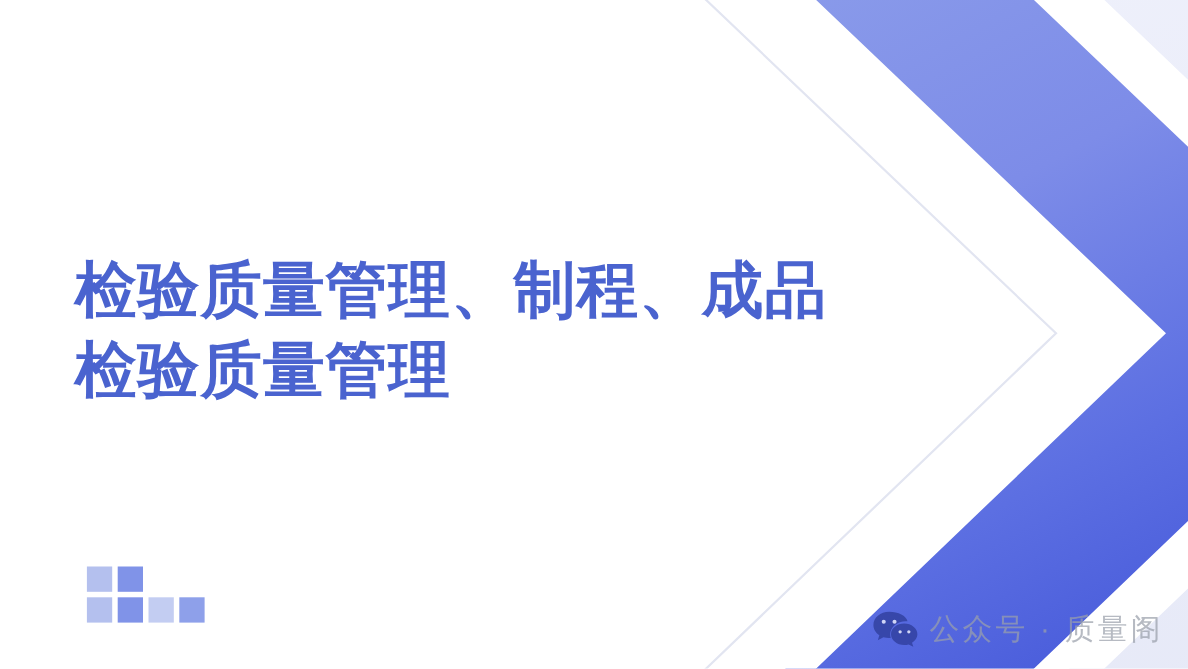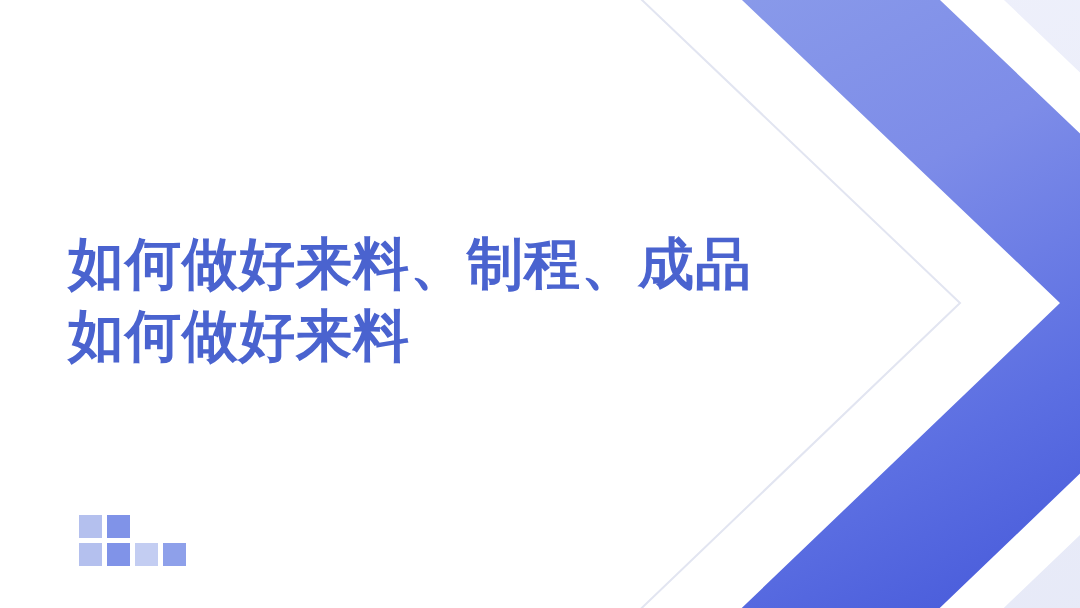--- a/index.html
+++ b/index.html
@@ -106,28 +106,41 @@
     <polygon fill="#ffffff" points="862,-40 1222,303 862,648 962,648 1322,303 962,-40"></polygon>
 
     <polygon fill="url(#blueChevGrad)" points="672,-40 1032,303 672,648 898,648 1258,303 898,-40"></polygon>
 
     <polygon fill="#ffffff" points="600,-40 960,303 600,648 700,648 1060,303 700,-40"></polygon>
 
     <polyline fill="none" stroke="#e2e5f1" stroke-width="2" points="600,-40 960,303 600,648"></polyline>
   </svg>
 
   <div id="title-block">
-    <h1 id="slide-title">如何做好来料、制程、成品 如何做好来料</h1>
+    <h1 id="slide-title">检验质量管理、制程、成品 检验质量管理</h1>
   </div>
 
   <div id="square-grid">
     <div class="sq" style="background:#b4c0ee"></div>
     <div class="sq" style="background:#8093e8"></div>
     <div class="sq empty"></div>
     <div class="sq empty"></div>
     <div class="sq" style="background:#b4c0ee"></div>
     <div class="sq" style="background:#8093e8"></div>
     <div class="sq" style="background:#c3cdf2"></div>
     <div class="sq" style="background:#8ea0ea"></div>
   </div>
 
+  <div id="watermark">
+    <svg id="wechat-icon" width="42" height="34" viewBox="0 0 42 34">
+      <g fill="#2c3a96">
+        <path d="M15.3 1.2C7.3 1.2 1 6.6 1 13.2c0 3.8 2.1 7.2 5.4 9.4l-1.4 4.4 5.1-2.6c1.6 .45 3.3 .7 5.2 .7 .5 0 1 -.02 1.5 -.06 -.35 -1.1 -.54 -2.2 -.54 -3.4 0 -6.6 6.4 -11.9 14.3 -11.9 .5 0 1 .02 1.5 .07C30.8 4.9 23.8 1.2 15.3 1.2z"></path>
+        <circle cx="10.4" cy="10.2" r="1.85" fill="#ffffff"></circle>
+        <circle cx="20.2" cy="10.2" r="1.85" fill="#ffffff"></circle>
+        <path d="M41 21.6c0-5.4-5.4-9.8-12-9.8s-12 4.4-12 9.8 5.4 9.8 12 9.8c1.4 0 2.8-.2 4-.56l4.3 2.2-1.2-3.7c2.96-1.8 4.9-4.6 4.9-7.74z"></path>
+        <circle cx="25.3" cy="19.4" r="1.5" fill="#ffffff"></circle>
+        <circle cx="33.2" cy="19.4" r="1.5" fill="#ffffff"></circle>
+      </g>
+    </svg>
+    <span id="watermark-text">公众号 · 质量阁</span>
+  </div>
 
 </div>
 
 </body></html>

